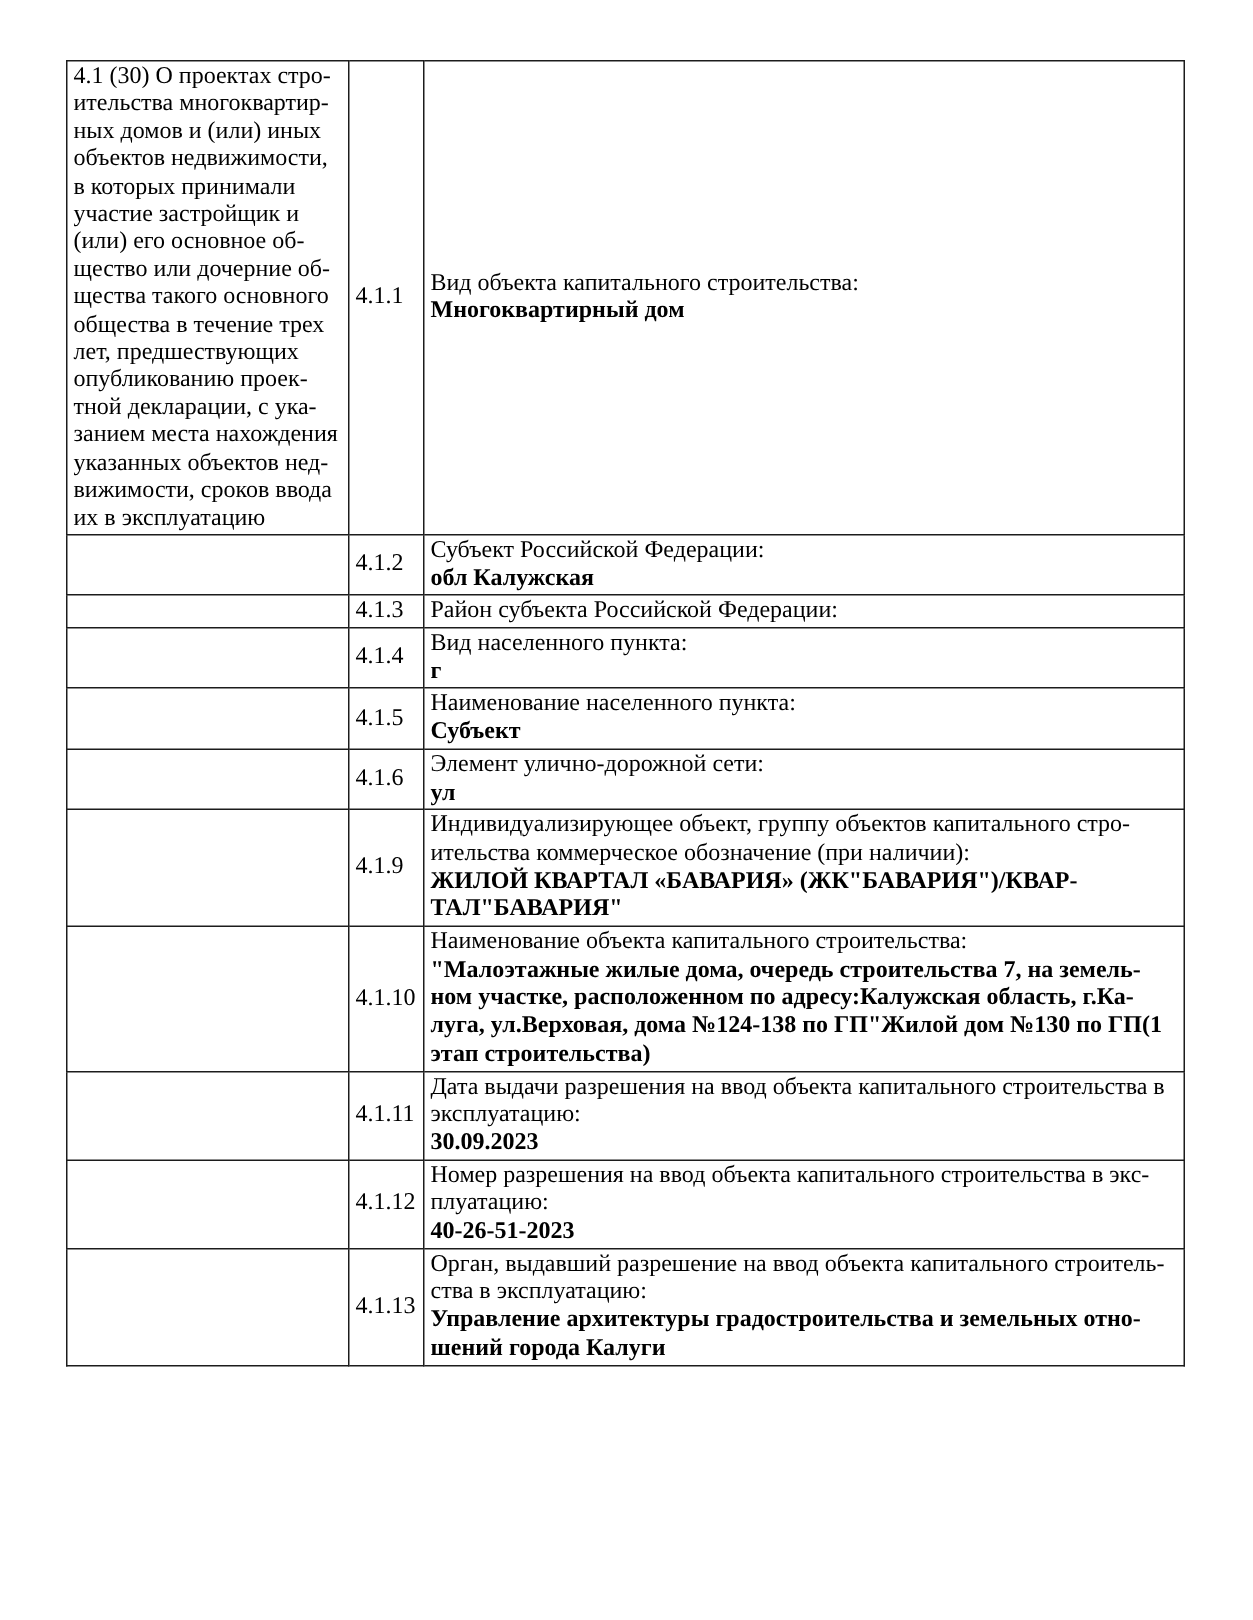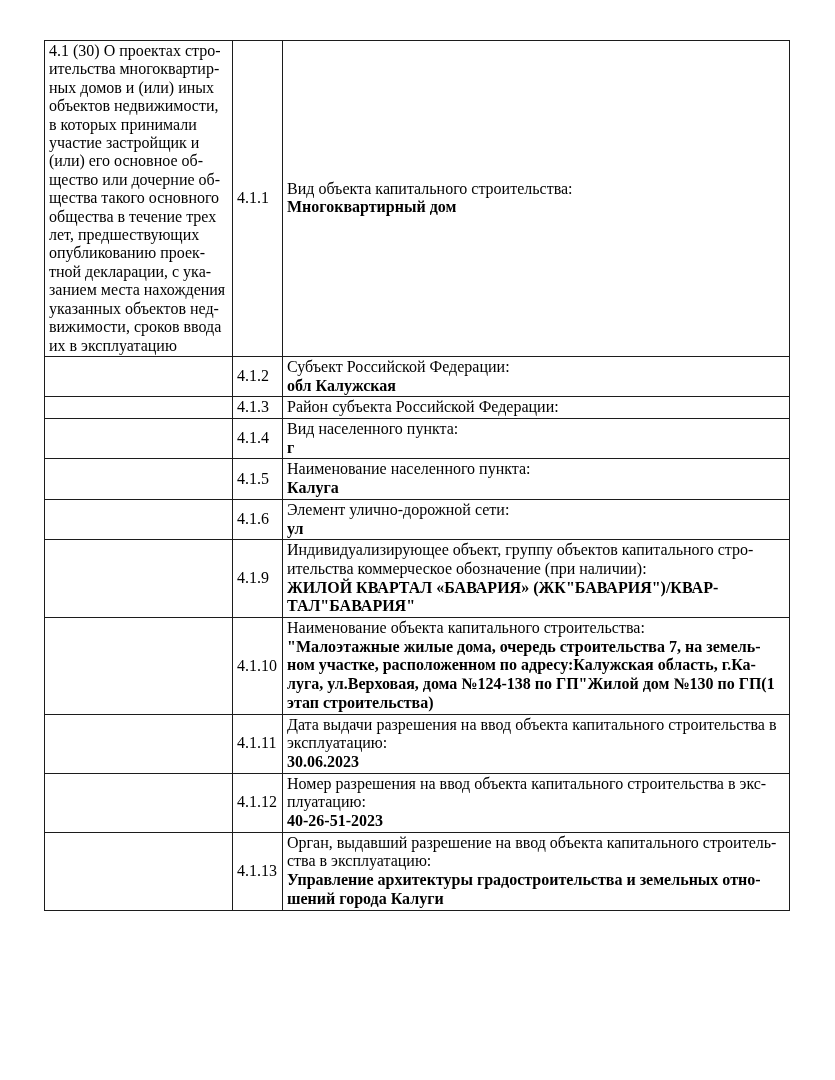--- a/index.html
+++ b/index.html
@@ -117,21 +117,21 @@
           <td class="col-content">
             <div class="field-label">Вид населенного пункта:</div>
             <div class="field-value">г</div>
           </td>
         </tr>
         <tr>
           <td class="col-section"></td>
           <td class="col-num">4.1.5</td>
           <td class="col-content">
             <div class="field-label">Наименование населенного пункта:</div>
-            <div class="field-value">Калуга</div>
+            <div class="field-value">Субъект</div>
           </td>
         </tr>
         <tr>
           <td class="col-section"></td>
           <td class="col-num">4.1.6</td>
           <td class="col-content">
             <div class="field-label">Элемент улично-дорожной сети:</div>
             <div class="field-value">ул</div>
           </td>
         </tr>
@@ -155,21 +155,21 @@
 луга, ул.Верховая, дома №124-138 по ГП"Жилой дом №130 по ГП(1
 этап строительства)</div>
           </td>
         </tr>
         <tr>
           <td class="col-section"></td>
           <td class="col-num">4.1.11</td>
           <td class="col-content">
             <div class="field-label">Дата выдачи разрешения на ввод объекта капитального строительства в
 эксплуатацию:</div>
-            <div class="field-value">30.06.2023</div>
+            <div class="field-value">30.09.2023</div>
           </td>
         </tr>
         <tr>
           <td class="col-section"></td>
           <td class="col-num">4.1.12</td>
           <td class="col-content">
             <div class="field-label">Номер разрешения на ввод объекта капитального строительства в экс-
 плуатацию:</div>
             <div class="field-value">40-26-51-2023</div>
           </td>

